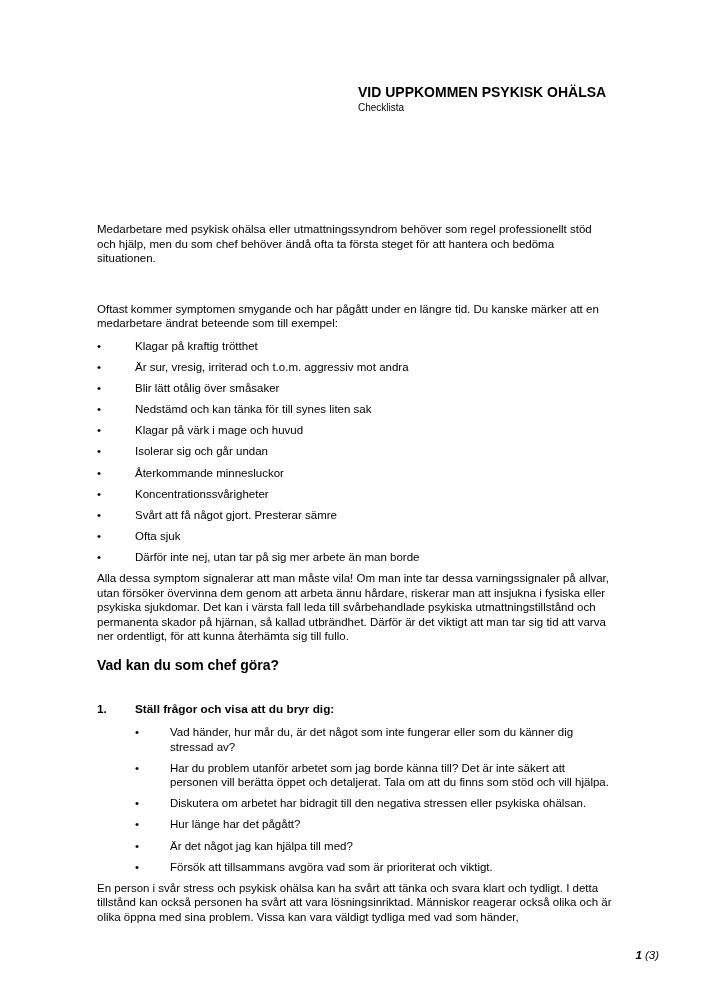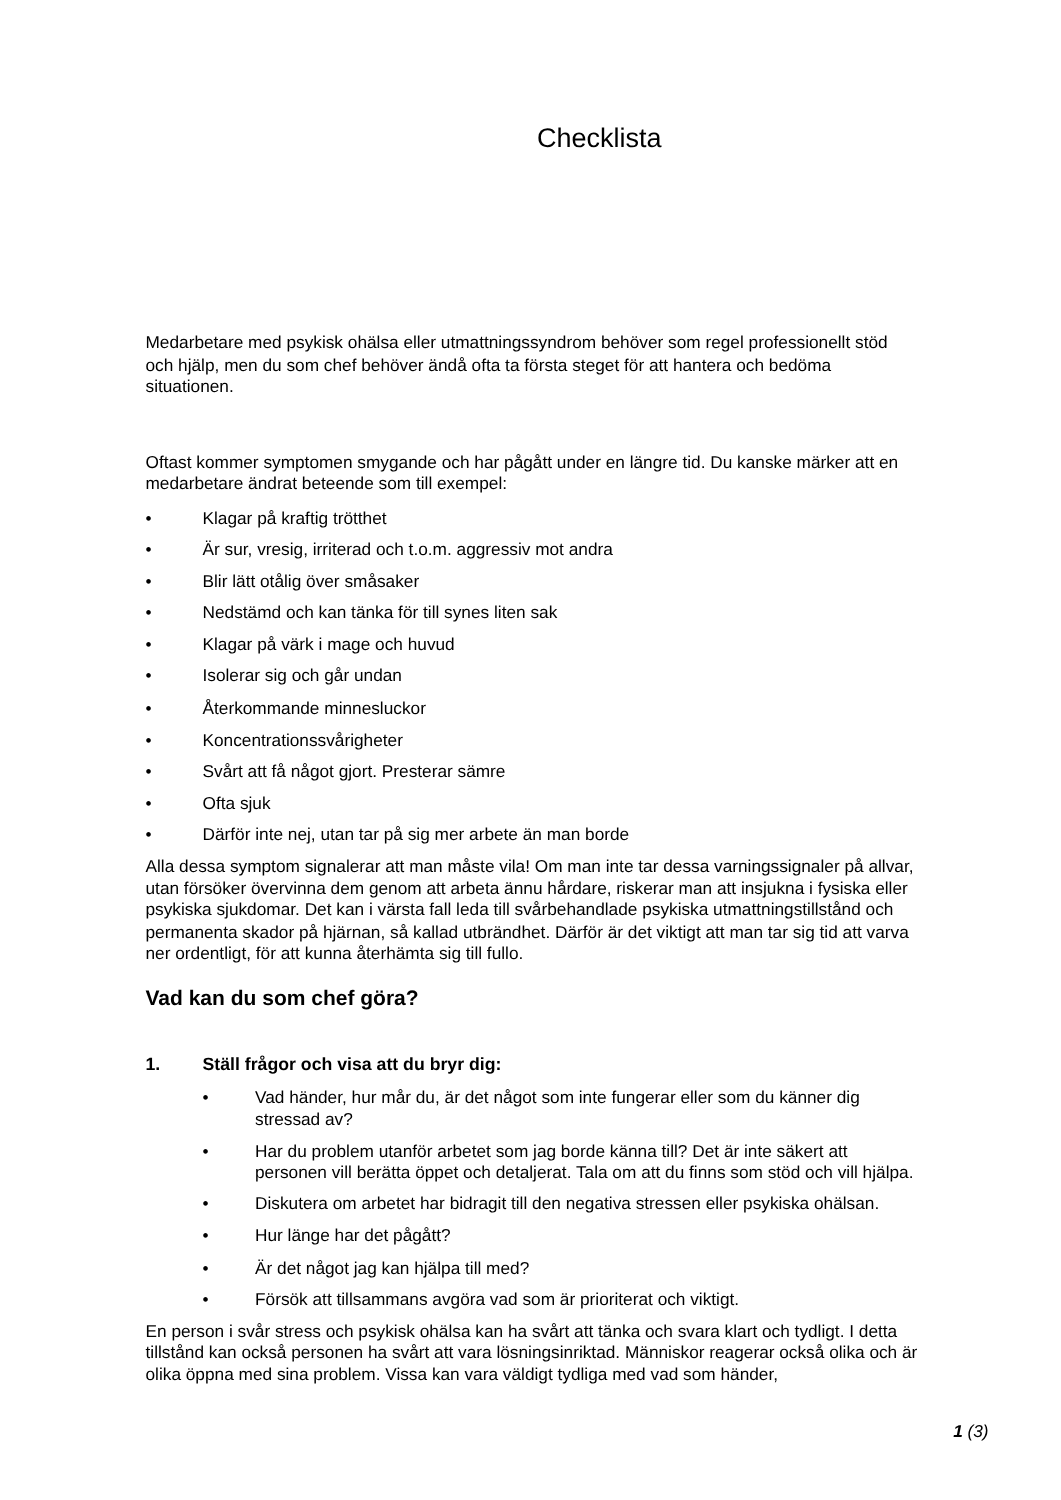--- a/index.html
+++ b/index.html
@@ -19,21 +19,21 @@
     position: absolute;
     left: 358px; top: 84px;
   }
   .doc-title {
     font-size: 14px;
     font-weight: bold;
     line-height: 16px;
     white-space: nowrap;
   }
   .doc-subtitle {
-    font-size: 18px;
+    font-size: 10px;
     line-height: 16px;
   }
   .content {
     position: absolute;
     left: 97px; top: 222px;
     width: 516px;
     font-size: 11.5px;
     line-height: 14.6px;
   }
   .para-1 { margin-bottom: 14px; }
@@ -68,20 +68,21 @@
   }
   .pg-bold { font-weight: bold; }
   .pg-total { margin-left: 3px; }
 </style>
 </head>
 <body>
 
 <div class="page">
 
   <header class="doc-header">
+    <div class="doc-title">VID UPPKOMMEN PSYKISK OHÄLSA</div>
     <div class="doc-subtitle">Checklista</div>
   </header>
 
   <main class="content">
 
     <p class="para-1">Medarbetare med psykisk ohälsa eller utmattningssyndrom behöver som regel professionellt stöd och hjälp, men du som chef behöver ändå ofta ta första steget för att hantera och bedöma situationen.</p>
     <p class="para-2">Oftast kommer symptomen smygande och har pågått under en längre tid. Du kanske märker att en medarbetare ändrat beteende som till exempel:</p>
 
     <ul class="bullets">
       <li class="li">

